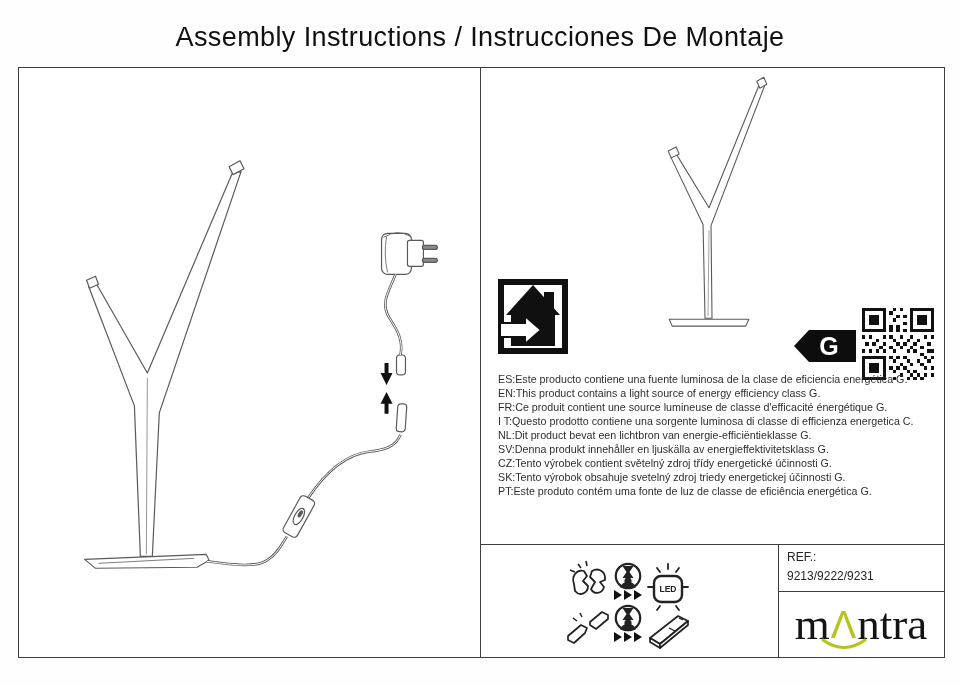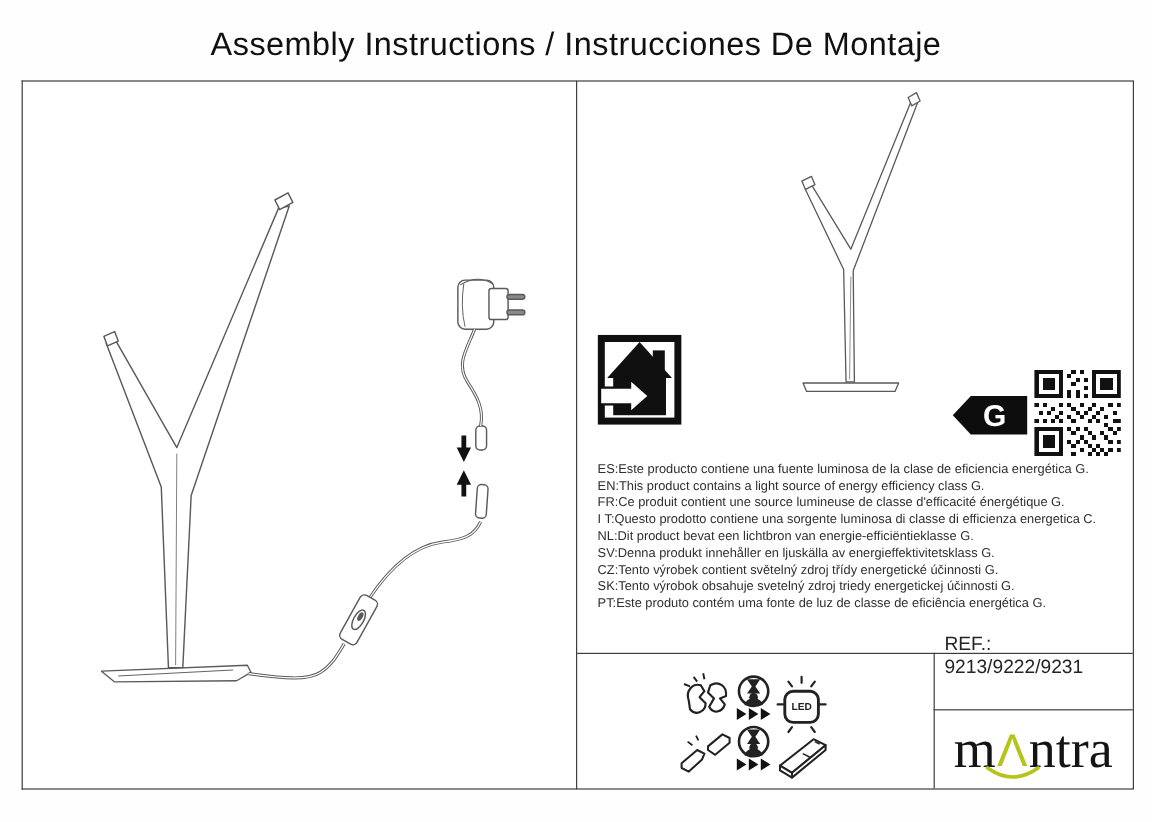--- a/index.html
+++ b/index.html
@@ -7,26 +7,26 @@
         font-family:"Liberation Sans",sans-serif;color:#1d1d1d;}
   .title{position:absolute;left:0;top:22px;width:100%;text-align:center;
          font-size:27px;letter-spacing:.4px;color:#101010;}
   .panel{position:absolute;top:67px;height:591px;box-sizing:border-box;background:#fff;}
   .panel.left{left:18px;width:463px;border:1.6px solid #3e3e3e;border-right:none;}
   .panel.right{left:480px;width:465px;border:1.6px solid #3e3e3e;}
   .fill-svg{position:absolute;left:0;top:0;width:100%;height:100%;}
   .abs{position:absolute;}
   .specs{position:absolute;left:17px;top:288px;font-size:11.5px;line-height:14.5px;
          color:#2e2e2e;white-space:pre;}
-  .statements{position:absolute;left:17px;top:316px;font-size:10.7px;line-height:14px;
+  .statements{position:absolute;left:17px;top:304px;font-size:10.7px;line-height:14px;
               color:#2e2e2e;white-space:nowrap;letter-spacing:0;}
   .hdiv1{position:absolute;left:0;right:0;top:476px;border-top:1.6px solid #3e3e3e;}
   .vdiv{position:absolute;left:297px;top:476px;bottom:0;border-left:1.6px solid #3e3e3e;}
   .hdiv2{position:absolute;left:297px;right:0;top:523px;border-top:1.6px solid #3e3e3e;}
-  .refbox{position:absolute;left:306px;top:460px;font-size:16px;line-height:19px;color:#242424;}
+  .refbox{position:absolute;left:306px;top:480px;font-size:12px;line-height:19px;color:#242424;}
   .brandbox{position:absolute;left:297px;right:0;top:523px;bottom:0;
             display:flex;align-items:center;justify-content:center;}
   .brand{font-family:"Liberation Serif",serif;font-size:45px;color:#141414;
          display:flex;align-items:baseline;line-height:1;}
   .brand .caret-wrap{position:relative;display:inline-block;margin:0 1px;}
   .brand .caret{font-family:"Liberation Sans",sans-serif;font-size:38px;font-weight:400;
                 color:#b5c31a;display:inline-block;transform:translateY(-1px);}
   .brand .smile{position:absolute;left:-11px;top:36px;}
   svg text{font-family:"Liberation Sans",sans-serif;}
   .g-letter{font-weight:bold;}

